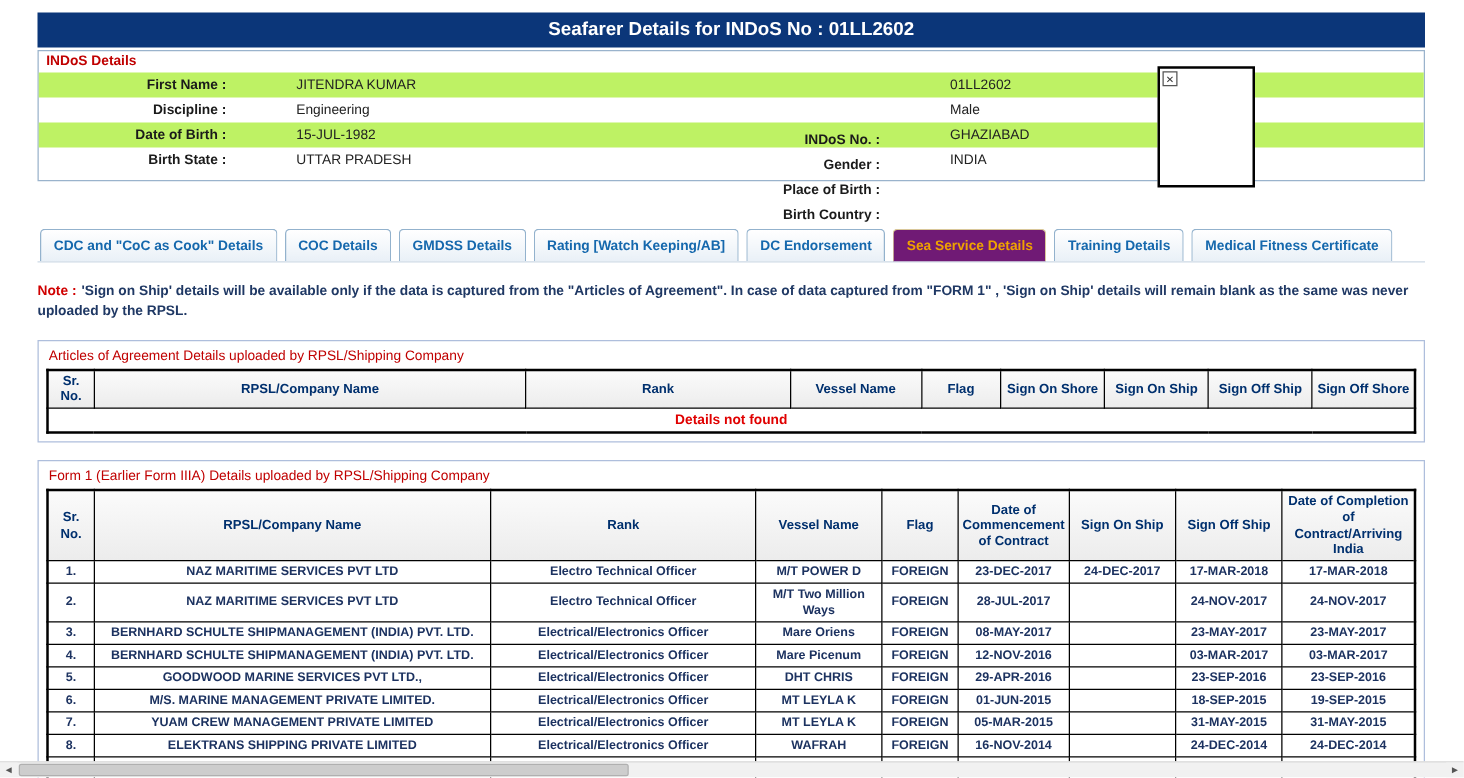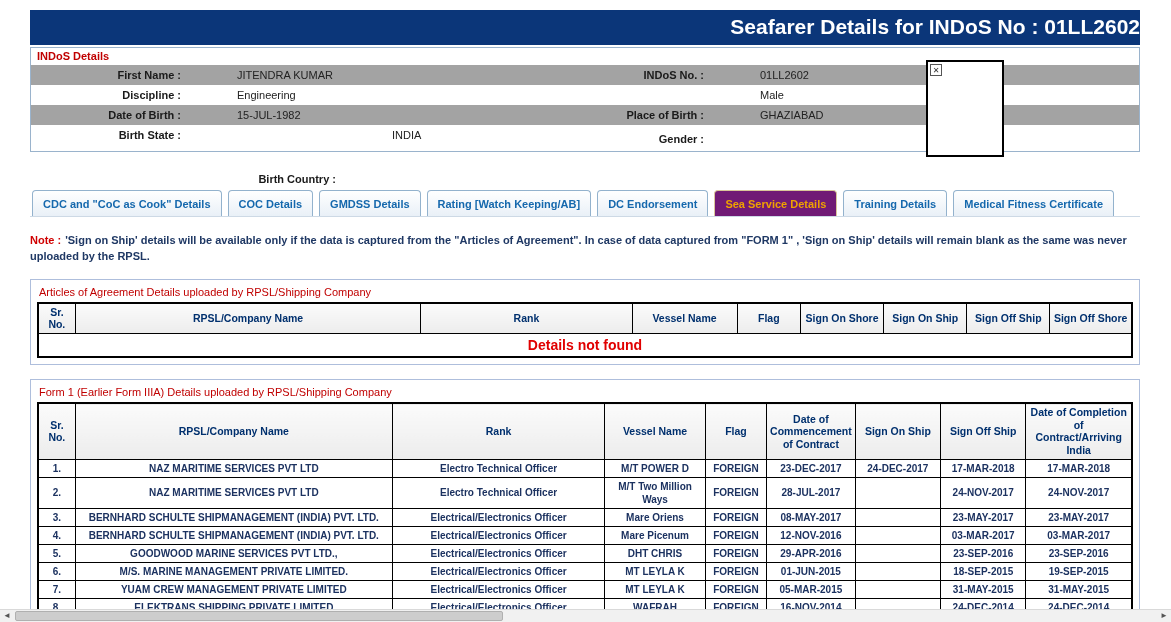--- a/index.html
+++ b/index.html
@@ -9,37 +9,37 @@
     font-family: "Liberation Sans", sans-serif;
     background: #ffffff;
     position: relative;
     overflow: hidden;
   }
   .page { padding: 10px 31px 0 30px; }
 
   
   .title-bar {
     background: #0b3679; color: #ffffff;
-    text-align: right; font-weight: bold; font-size: 21px;
+    text-align: center; font-weight: bold; font-size: 15px;
     padding: 5px 0 6px 0;
   }
 
   
   .indos-box {
     border: 1px solid #9ab3cc;
     margin-top: 2px;
     position: relative;
     padding: 2px 0 6px 0;
   }
   .section-label {
     color: #c00000; font-weight: bold; font-size: 11px;
     margin: 0 0 3px 6px;
   }
   .field-row { display: flex; height: 20px; line-height: 20px; font-size: 11px; }
-  .fr-alt { background: #a3a3a3; align-items: flex-end; }
+  .fr-alt { background: #bef264; }
   .lbl { font-weight: bold; color: #1a1a1a; text-align: right; }
   .val { color: #222222; padding-left: 8px; margin-left: 48px; }
   .lbl1 { width: 150px; }
   .val1 { width: 320px; }
   .lbl2 { width: 155px; margin-top: 44px; }
   .val2 { flex: 1; }
   .photo-box {
     position: absolute; right: 135px; top: 12px;
     width: 78px; height: 97px;
     border: 2px solid #000000; background: #ffffff; z-index: 2;
@@ -87,21 +87,21 @@
   }
   th, td { border: 1px solid #000000; padding: 2px 3px; overflow: hidden; vertical-align: middle; }
   th {
     background: linear-gradient(#fbfbfb, #ececec);
     color: #00306e; font-weight: bold; font-size: 10.5px;
     text-align: center; line-height: 1.2;
   }
   td { color: #1c3260; font-weight: bold; font-size: 10px; line-height: 1.3; }
   .al-c { text-align: center; }
   .al-l { text-align: center; }
-  .empty-msg { color: #e00000; text-align: center; font-weight: bold; font-size: 14px; }
+  .empty-msg { color: #e00000; text-align: center; font-weight: bold; font-size: 11px; }
 
   
   .hscrollbar {
     position: absolute; left: 0; bottom: 0;
     width: 1171px; height: 13px;
     background: #f1f1f1; border-top: 1px solid #d9d9d9;
   }
   .scroll-btn {
     position: absolute; top: 0; width: 14px; height: 12px;
     font-size: 8px; line-height: 12px; text-align: center; color: #555555;
@@ -139,20 +139,21 @@
       <span class="val val2">Male</span>
     </div>
     <div class="field-row fr-alt">
       <span class="lbl lbl1">Date of Birth :</span>
       <span class="val val1">15-JUL-1982</span>
       <span class="lbl lbl2">Place of Birth :</span>
       <span class="val val2">GHAZIABAD</span>
     </div>
     <div class="field-row">
       <span class="lbl lbl1">Birth State :</span>
+      <span class="val val1">UTTAR PRADESH</span>
       <span class="lbl lbl2">Birth Country :</span>
       <span class="val val2">INDIA</span>
     </div>
 
     <div class="photo-box">
       <div class="broken-icon">✕</div>
     </div>
   </div>
 
   <div class="tabs">

